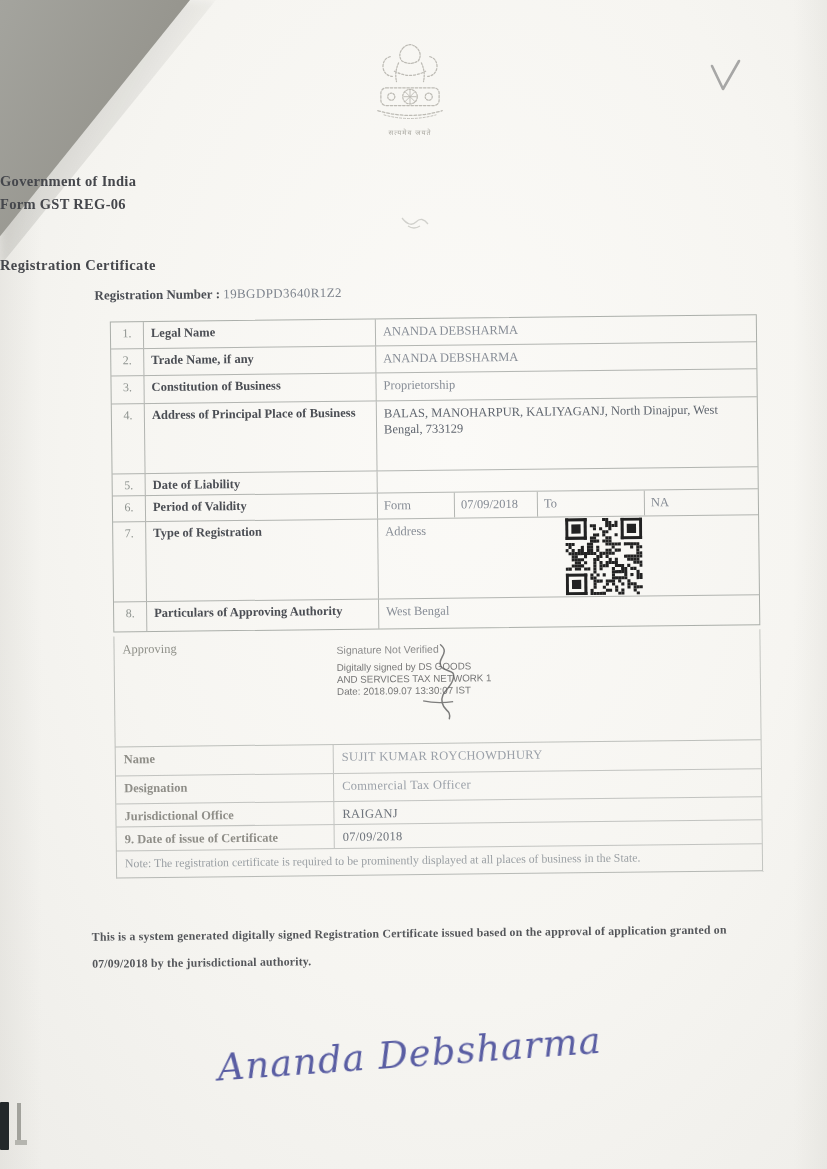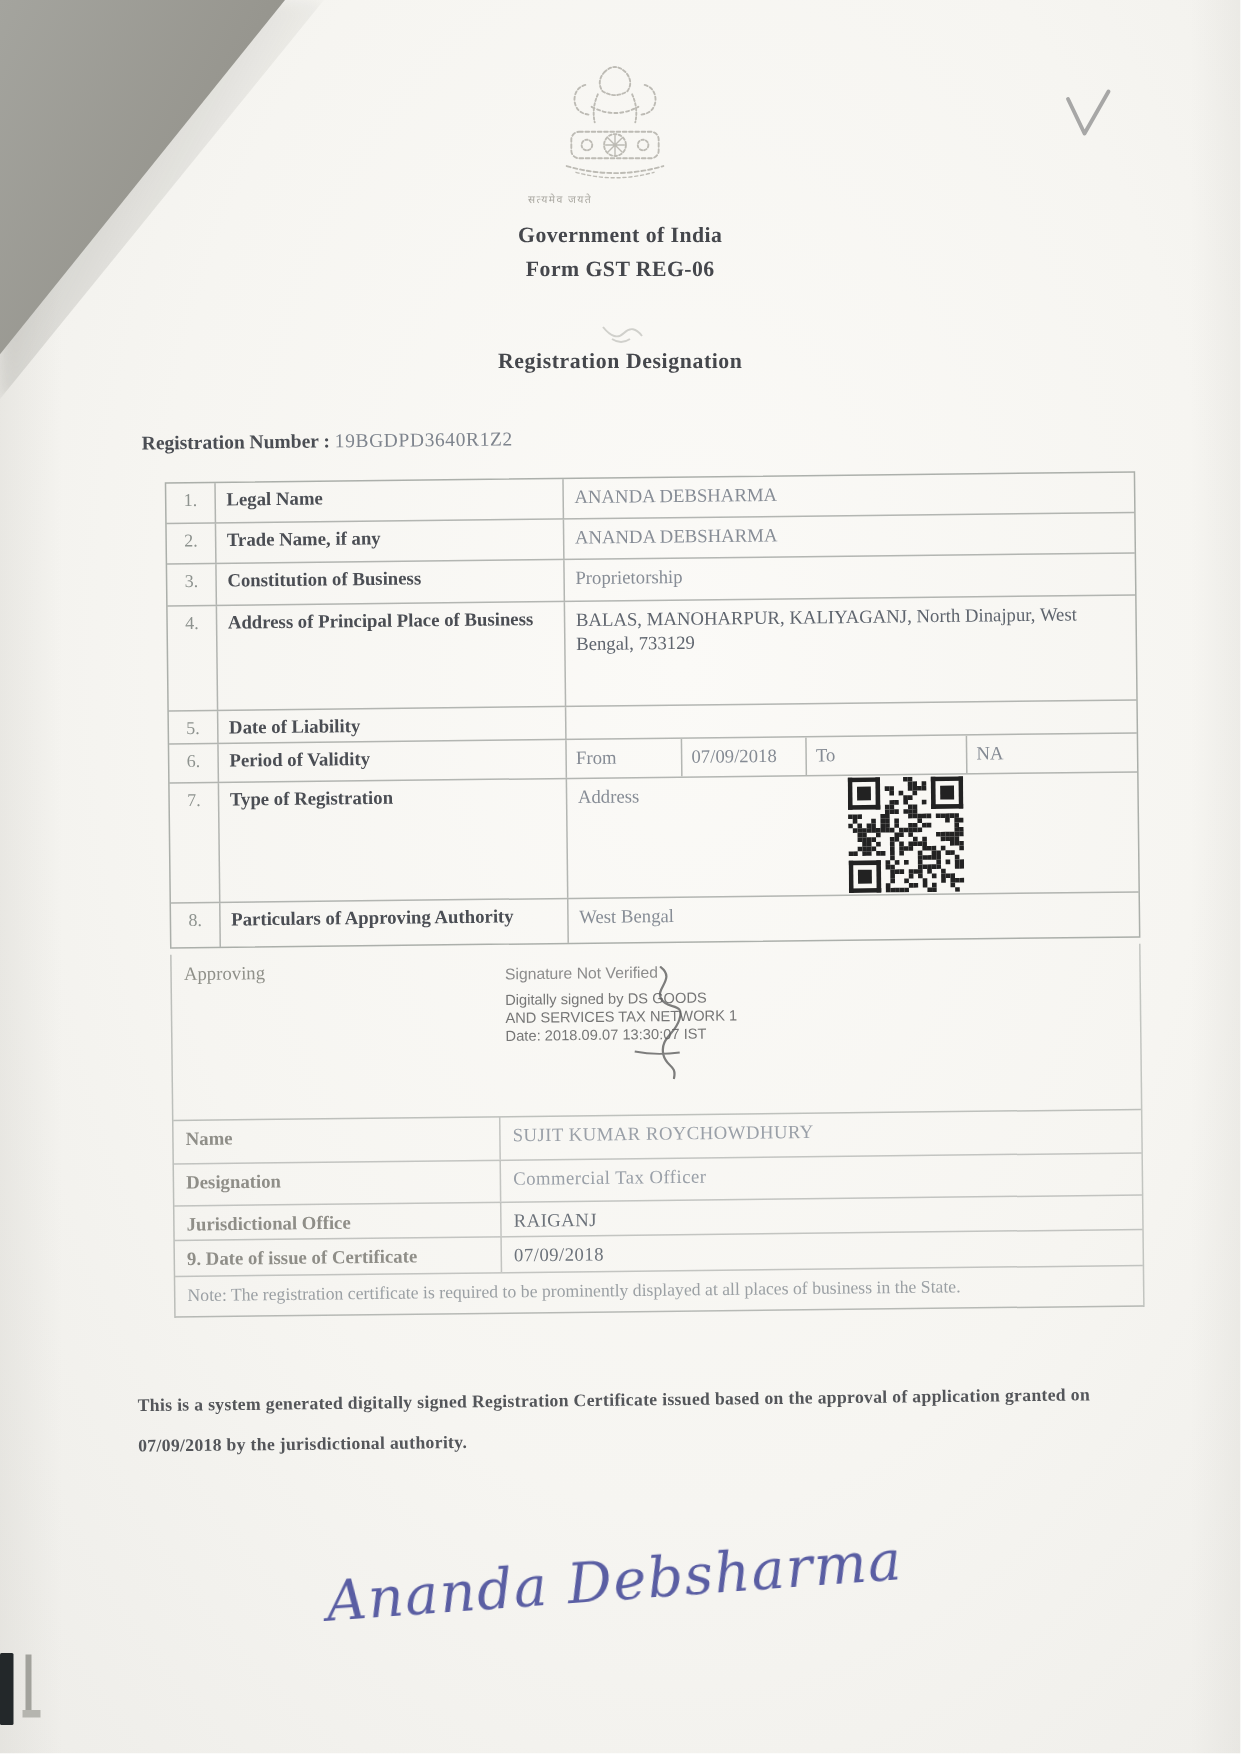--- a/index.html
+++ b/index.html
@@ -19,24 +19,24 @@
     background:linear-gradient(118deg,#a4a49e 0%,#97968f 55%,#8d8d87 100%);
     clip-path:polygon(0 0,95% 0,0 96%);}
   .scan-mark-a{position:absolute;left:0;top:1102px;width:9px;height:48px;background:#23282a;border-radius:1px;}
   .scan-mark-b{position:absolute;left:17px;top:1103px;width:4px;height:40px;background:#a2a29c;}
   .scan-mark-c{position:absolute;left:15px;top:1140px;width:12px;height:5px;background:#b5b5af;}
 
   .checkmark{position:absolute;left:702px;top:56px;opacity:.75;}
 
   .emblem{position:absolute;left:352px;top:40px;width:116px;height:104px;filter:blur(.4px);opacity:.85;}
   .emblem svg{width:100%;height:100%;}
-  .emblem-caption{position:absolute;left:352px;top:128px;width:116px;text-align:left;
+  .emblem-caption{position:absolute;left:352px;top:128px;width:116px;text-align:center;
     font-size:7px;color:#aaa8a1;letter-spacing:1px;filter:blur(.3px);}
 
-  .hdr{position:absolute;left:0;width:827px;text-align:center;color:#45474c;}
+  .hdr{position:absolute;left:0;width:827px;text-align:left;color:#45474c;margin-top:24px;}
   .hdr-country{top:149px;font-size:14.5px;font-weight:bold;letter-spacing:.3px;}
   .hdr-form{top:172px;font-size:14.5px;font-weight:bold;letter-spacing:.3px;}
   .hdr-rule{top:196px;font-size:12px;font-style:italic;color:#8d929a;}
   .hdr-title{top:233px;font-size:14.5px;font-weight:bold;letter-spacing:.4px;}
   .smudge{position:absolute;left:398px;top:212px;opacity:.5;}
 
   .tilt{position:absolute;left:0;top:0;width:827px;height:1169px;
     transform:rotate(-0.65deg);transform-origin:420px 600px;}
 
   .regline{position:absolute;left:98px;top:284px;font-size:13px;}
@@ -124,21 +124,21 @@
   </div>
   <div class="emblem-caption">सत्यमेव जयते</div>
 
   <div class="hdr hdr-country">Government of India</div>
   <div class="hdr hdr-form">Form GST REG-06</div>
   <div class="smudge">
     <svg width="34" height="20" viewBox="0 0 34 20">
       <path d="M4,6 q8,10 14,4 q6,-6 12,2 M10,14 q6,4 12,0" fill="none" stroke="#a9aaa4" stroke-width="1.3"></path>
     </svg>
   </div>
-  <div class="hdr hdr-title">Registration Designation</div>
+  <div class="hdr hdr-title">Registration Certificate</div>
 
   <div class="tilt">
 
     <div class="regline">
       <span class="lab">Registration Number :</span>
       <span class="value">19BGDPD3640R1Z2</span>
     </div>
 
     <div class="gtable">
       <div class="trow r1">
@@ -163,21 +163,21 @@
       </div>
       <div class="trow r5">
         <div class="cell cnum">5.</div>
         <div class="cell clab">Date of Liability</div>
         <div class="cell cval"></div>
       </div>
       <div class="trow r6">
         <div class="cell cnum">6.</div>
         <div class="cell clab">Period of Validity</div>
         <div class="cell cval validity">
-          <div class="vcell">From</div>
+          <div class="vcell">Form</div>
           <div class="vcell">07/09/2018</div>
           <div class="vcell">To</div>
           <div class="vcell">NA</div>
         </div>
       </div>
       <div class="trow r7">
         <div class="cell cnum">7.</div>
         <div class="cell clab">Type of Registration</div>
         <div class="cell cval">
           <span>Address</span>

